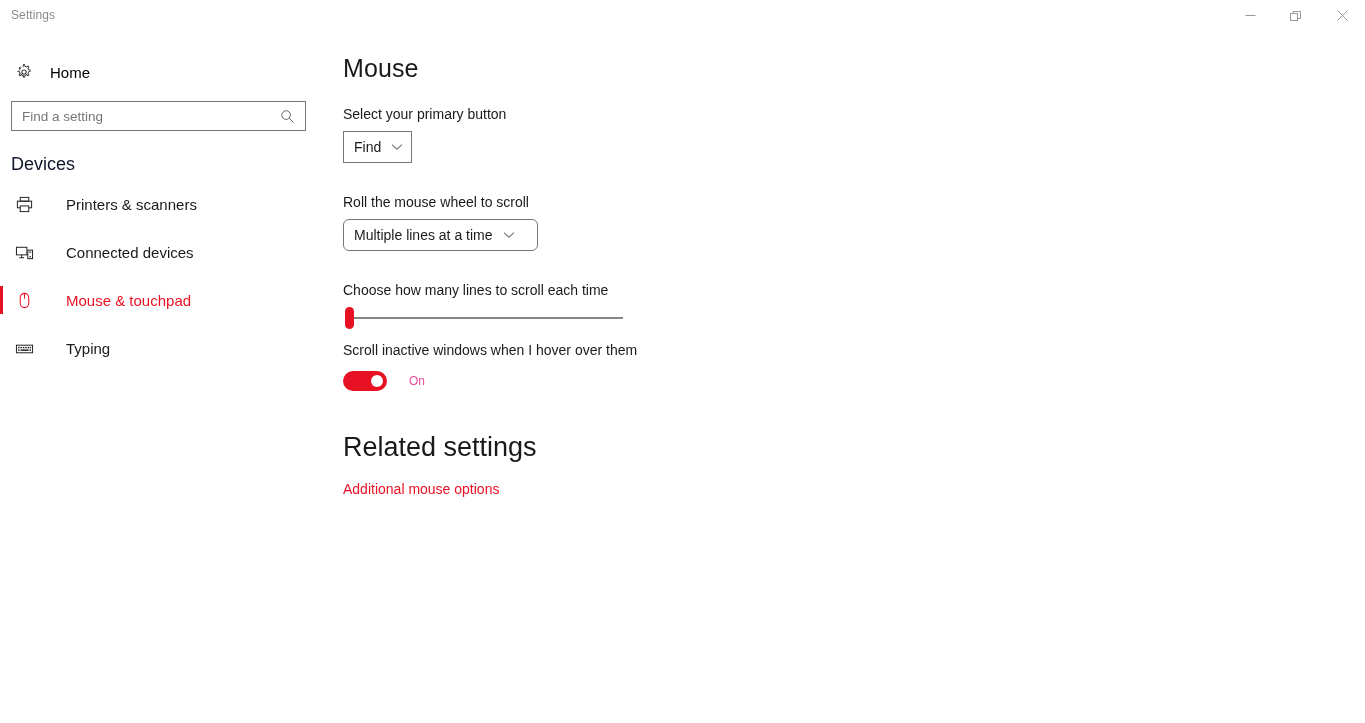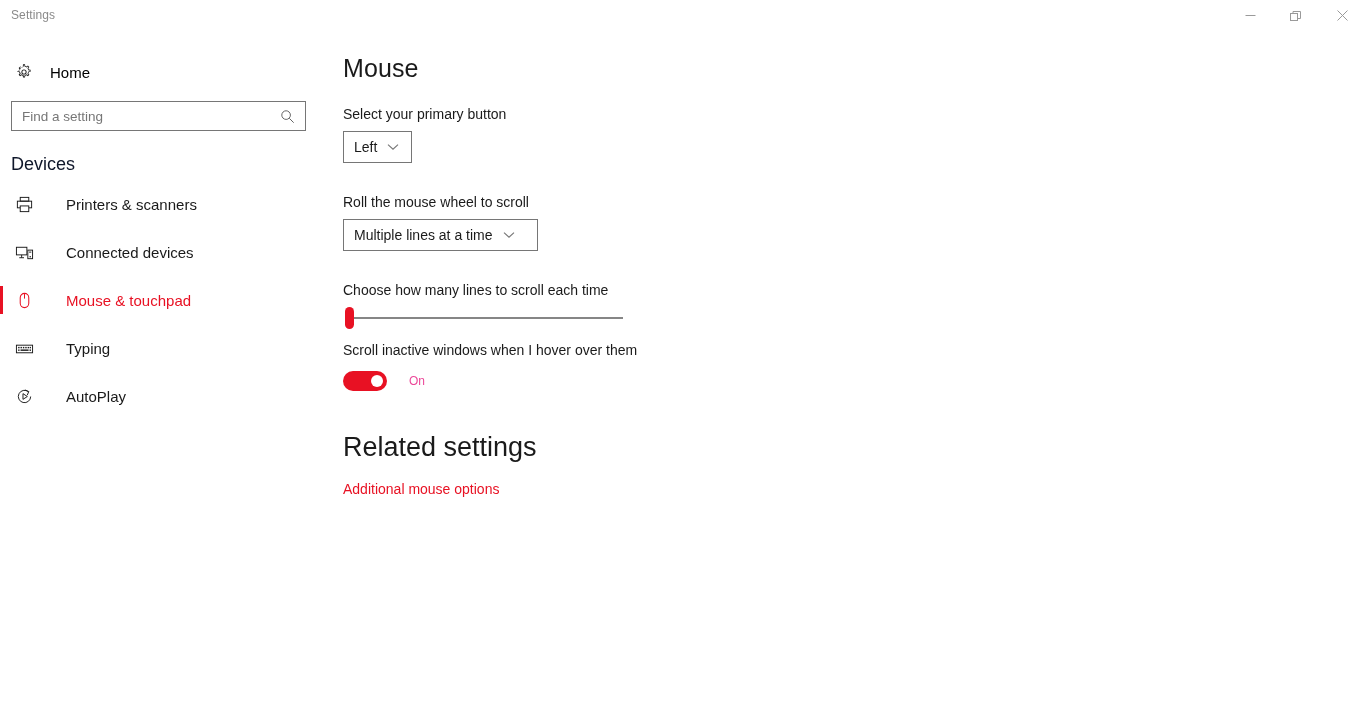--- a/index.html
+++ b/index.html
@@ -195,21 +195,21 @@
     color: #1a1a1a;
     white-space: nowrap;
   }
   .combo .chev {
     margin-left: 10px;
     display: flex;
     align-items: center;
     color: #767676;
   }
   .combo-primary { top: 99px; width: 69px; }
-  .combo-wheel   { top: 187px; width: 195px; }
+  .combo-wheel   { top: 187px; width: 195px; border-radius: 6px; }
 
   
   .slider {
     position: absolute;
     left: 343px;
     top: 305px;
     width: 280px;
     height: 26px;
   }
   .slider-track {
@@ -380,43 +380,32 @@
           <rect x="13.3" y="8.3" width="1.5" height="1.5" fill="currentColor"></rect>
           <rect x="15.5" y="8.3" width="1.3" height="1.5" fill="currentColor"></rect>
           <rect x="3.3" y="11" width="1.5" height="1.5" fill="currentColor"></rect>
           <rect x="5.8" y="11" width="8.5" height="1.5" fill="currentColor"></rect>
           <rect x="15.3" y="11" width="1.5" height="1.5" fill="currentColor"></rect>
         </svg>
       </span>
       <span class="nav-label">Typing</span>
     </div>
 
-    <div class="navitem">
-
-      <span class="nav-icon">
-        <svg width="19" height="19" viewBox="0 0 20 20">
-          <path d="M16.5 10a6.5 6.5 0 1 1-2.4-5.05" fill="none" stroke="currentColor" stroke-width="1"></path>
-          <polyline points="10.4,3.1 14.5,4.8 12.9,8.6" fill="none" stroke="currentColor" stroke-width="1"></polyline>
-          <polygon points="8.4,7 13,10 8.4,13" fill="none" stroke="currentColor" stroke-width="1"></polygon>
-        </svg>
-      </span>
-      <span class="nav-label">AutoPlay</span>
-    </div>
 
 
   </div>
 </div>
 
 <div class="main">
 
   <div class="page-title">Mouse</div>
 
   <div class="field-label lbl-primary">Select your primary button</div>
   <div class="combo combo-primary">
-    <span class="combo-value">Left</span>
+    <span class="combo-value">Find</span>
     <span class="chev">
       <svg width="12" height="8" viewBox="0 0 12 8">
         <polyline points="1,1.6 6,6.2 11,1.6" fill="none" stroke="#767676" stroke-width="1.1"></polyline>
       </svg>
     </span>
   </div>
 
   <div class="field-label lbl-wheel">Roll the mouse wheel to scroll</div>
   <div class="combo combo-wheel">
     <span class="combo-value">Multiple lines at a time</span>

